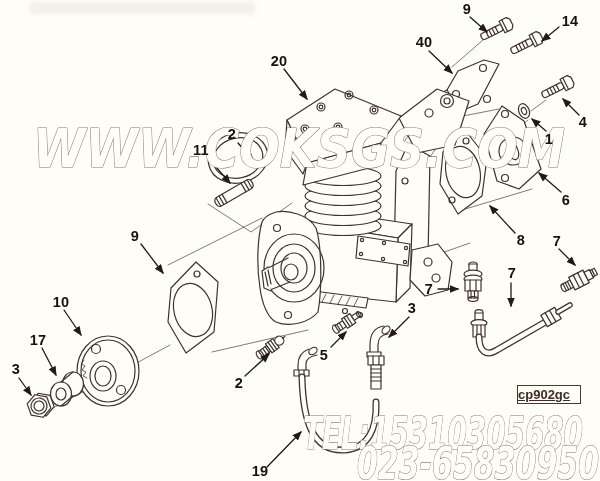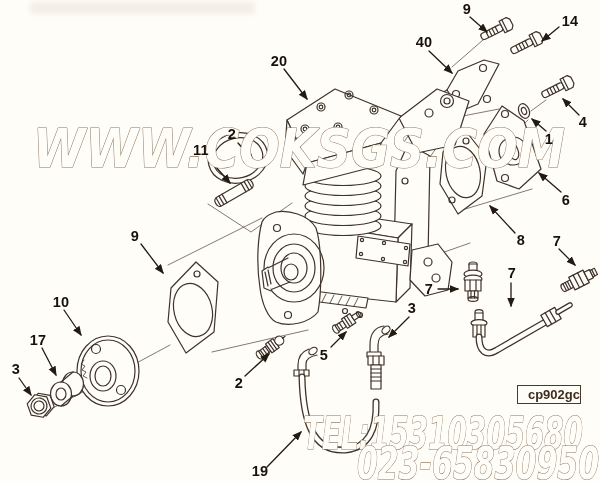--- a/index.html
+++ b/index.html
@@ -3,22 +3,22 @@
 <meta charset="utf-8">
 <style>
   html,body{margin:0;padding:0;background:#e8e6e0;}
   #stage{position:relative;width:600px;height:481px;background:#fffdf8;overflow:hidden;
          font-family:"Liberation Sans",sans-serif;}
   #drawing{position:absolute;left:0;top:0;}
   .callout{position:absolute;transform:translate(-50%,-50%);
            font:700 14.5px "Liberation Sans",sans-serif;color:#181009;
            letter-spacing:.3px;white-space:nowrap;z-index:30;}
   #code-box{position:absolute;left:517px;top:385px;width:62px;height:17px;
-            border:1.6px solid #473a2c;display:flex;align-items:center;justify-content:flex-end;
-            font:600 13px "Liberation Sans",sans-serif;color:#3f2d1f;z-index:30;background:transparent;}
+            border:1.6px solid #473a2c;display:flex;align-items:center;justify-content:flex-start;
+            font:600 13px "Liberation Sans",sans-serif;color:#3f2d1f;z-index:30;background:transparent;text-decoration:underline;}
   #artifact{position:absolute;left:30px;top:2px;width:225px;height:12px;
             background:rgba(196,186,170,.20);filter:blur(2px);z-index:1;}
   svg text.wm{font-family:"DejaVu Sans",sans-serif;font-style:italic;font-weight:700;
               fill:#fffdf8;stroke:#8d7862;stroke-width:1.15;paint-order:stroke fill;}
 </style>
 </head>
 <body>
 
 <div id="stage">
 

